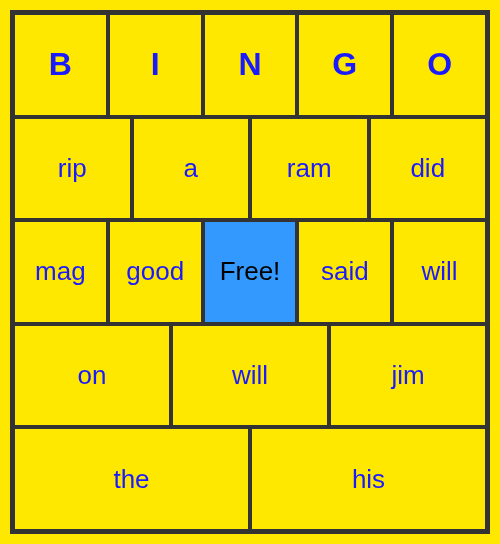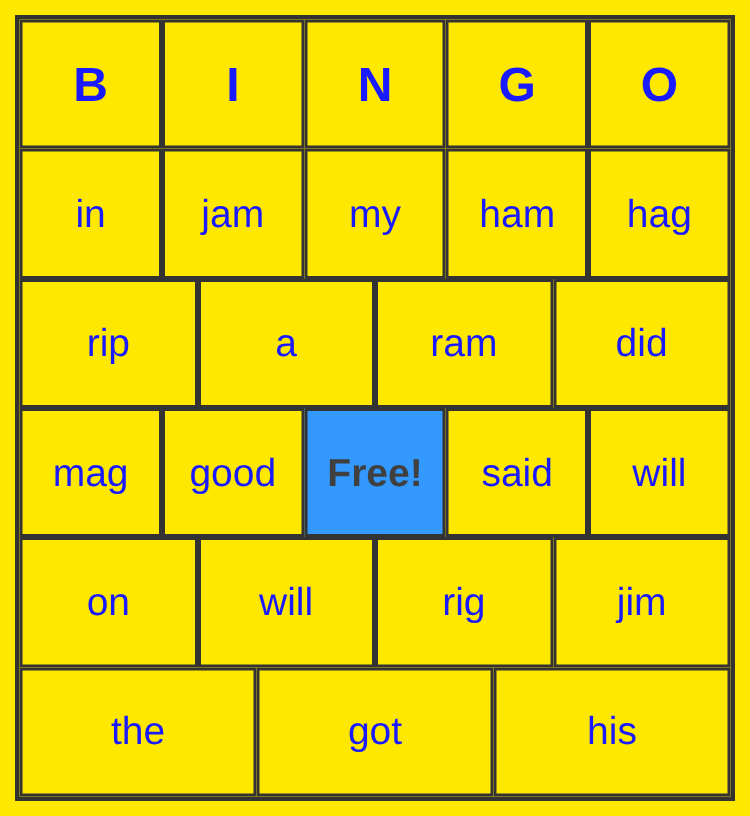--- a/index.html
+++ b/index.html
@@ -46,65 +46,56 @@
 
     .bingo-header {
       font-size: 32px;
       font-weight: bold;
       color: #1a1aff;
       background-color: #FFE800;
     }
 
     .free-cell {
       background-color: #3399FF;
-      color: #404040;
-      font-weight: bold;
+      color: #000000;
+      font-weight: normal;
     }
   </style>
 </head>
 <body>
 
 <div class="bingo-card">
 
   <div class="bingo-row">
     <div class="bingo-cell bingo-header">B</div>
     <div class="bingo-cell bingo-header">I</div>
     <div class="bingo-cell bingo-header">N</div>
     <div class="bingo-cell bingo-header">G</div>
     <div class="bingo-cell bingo-header">O</div>
   </div>
 
-  <div class="bingo-row">
-    <div class="bingo-cell">in</div>
-    <div class="bingo-cell">jam</div>
-    <div class="bingo-cell">my</div>
-    <div class="bingo-cell">ham</div>
-    <div class="bingo-cell">hag</div>
-  </div>
 
   <div class="bingo-row">
     <div class="bingo-cell">rip</div>
     <div class="bingo-cell">a</div>
     <div class="bingo-cell">ram</div>
     <div class="bingo-cell">did</div>
   </div>
 
   <div class="bingo-row">
     <div class="bingo-cell">mag</div>
     <div class="bingo-cell">good</div>
     <div class="bingo-cell free-cell">Free!</div>
     <div class="bingo-cell">said</div>
     <div class="bingo-cell">will</div>
   </div>
 
   <div class="bingo-row">
     <div class="bingo-cell">on</div>
     <div class="bingo-cell">will</div>
-    <div class="bingo-cell">rig</div>
     <div class="bingo-cell">jim</div>
   </div>
 
   <div class="bingo-row">
     <div class="bingo-cell">the</div>
-    <div class="bingo-cell">got</div>
     <div class="bingo-cell">his</div>
   </div>
 </div>
 
 </body></html>

